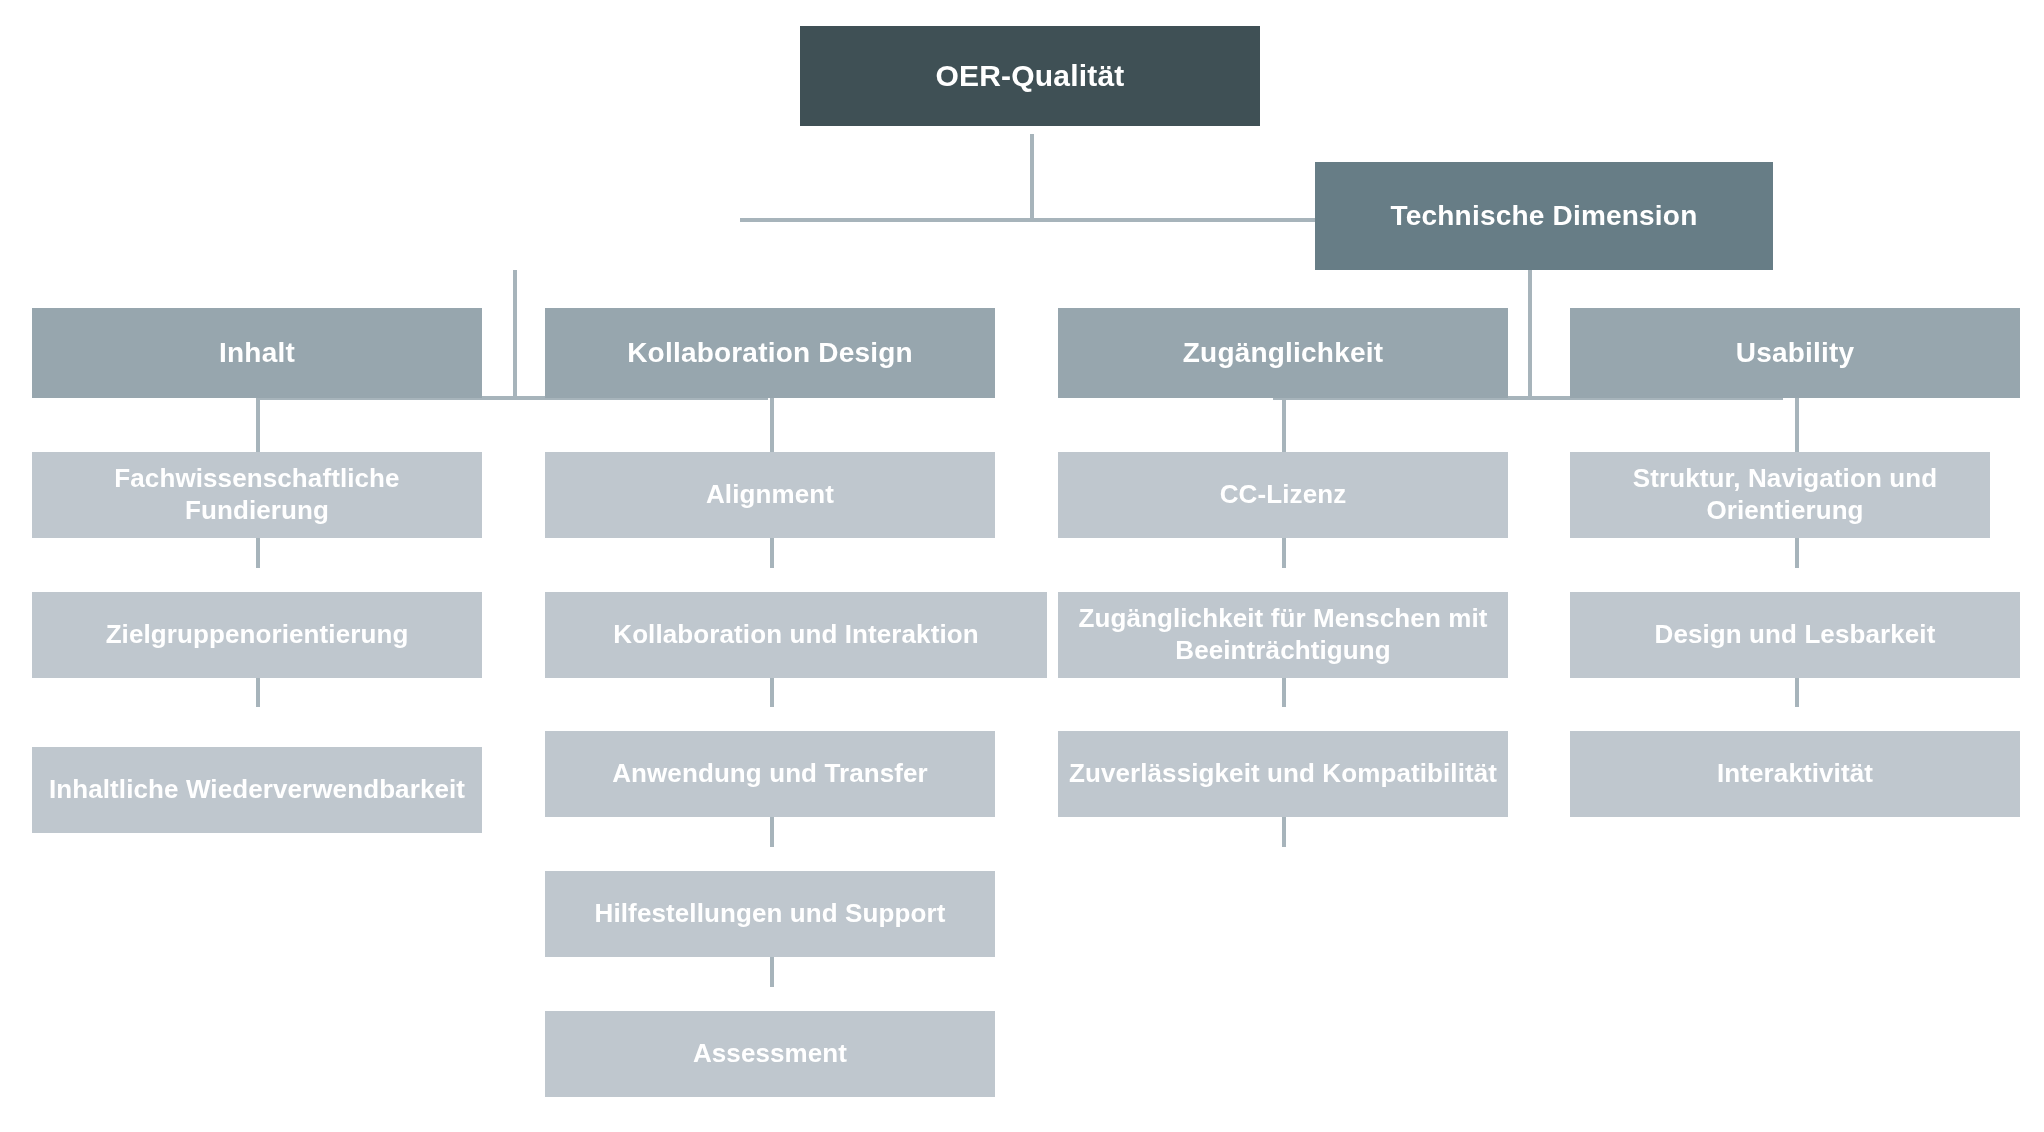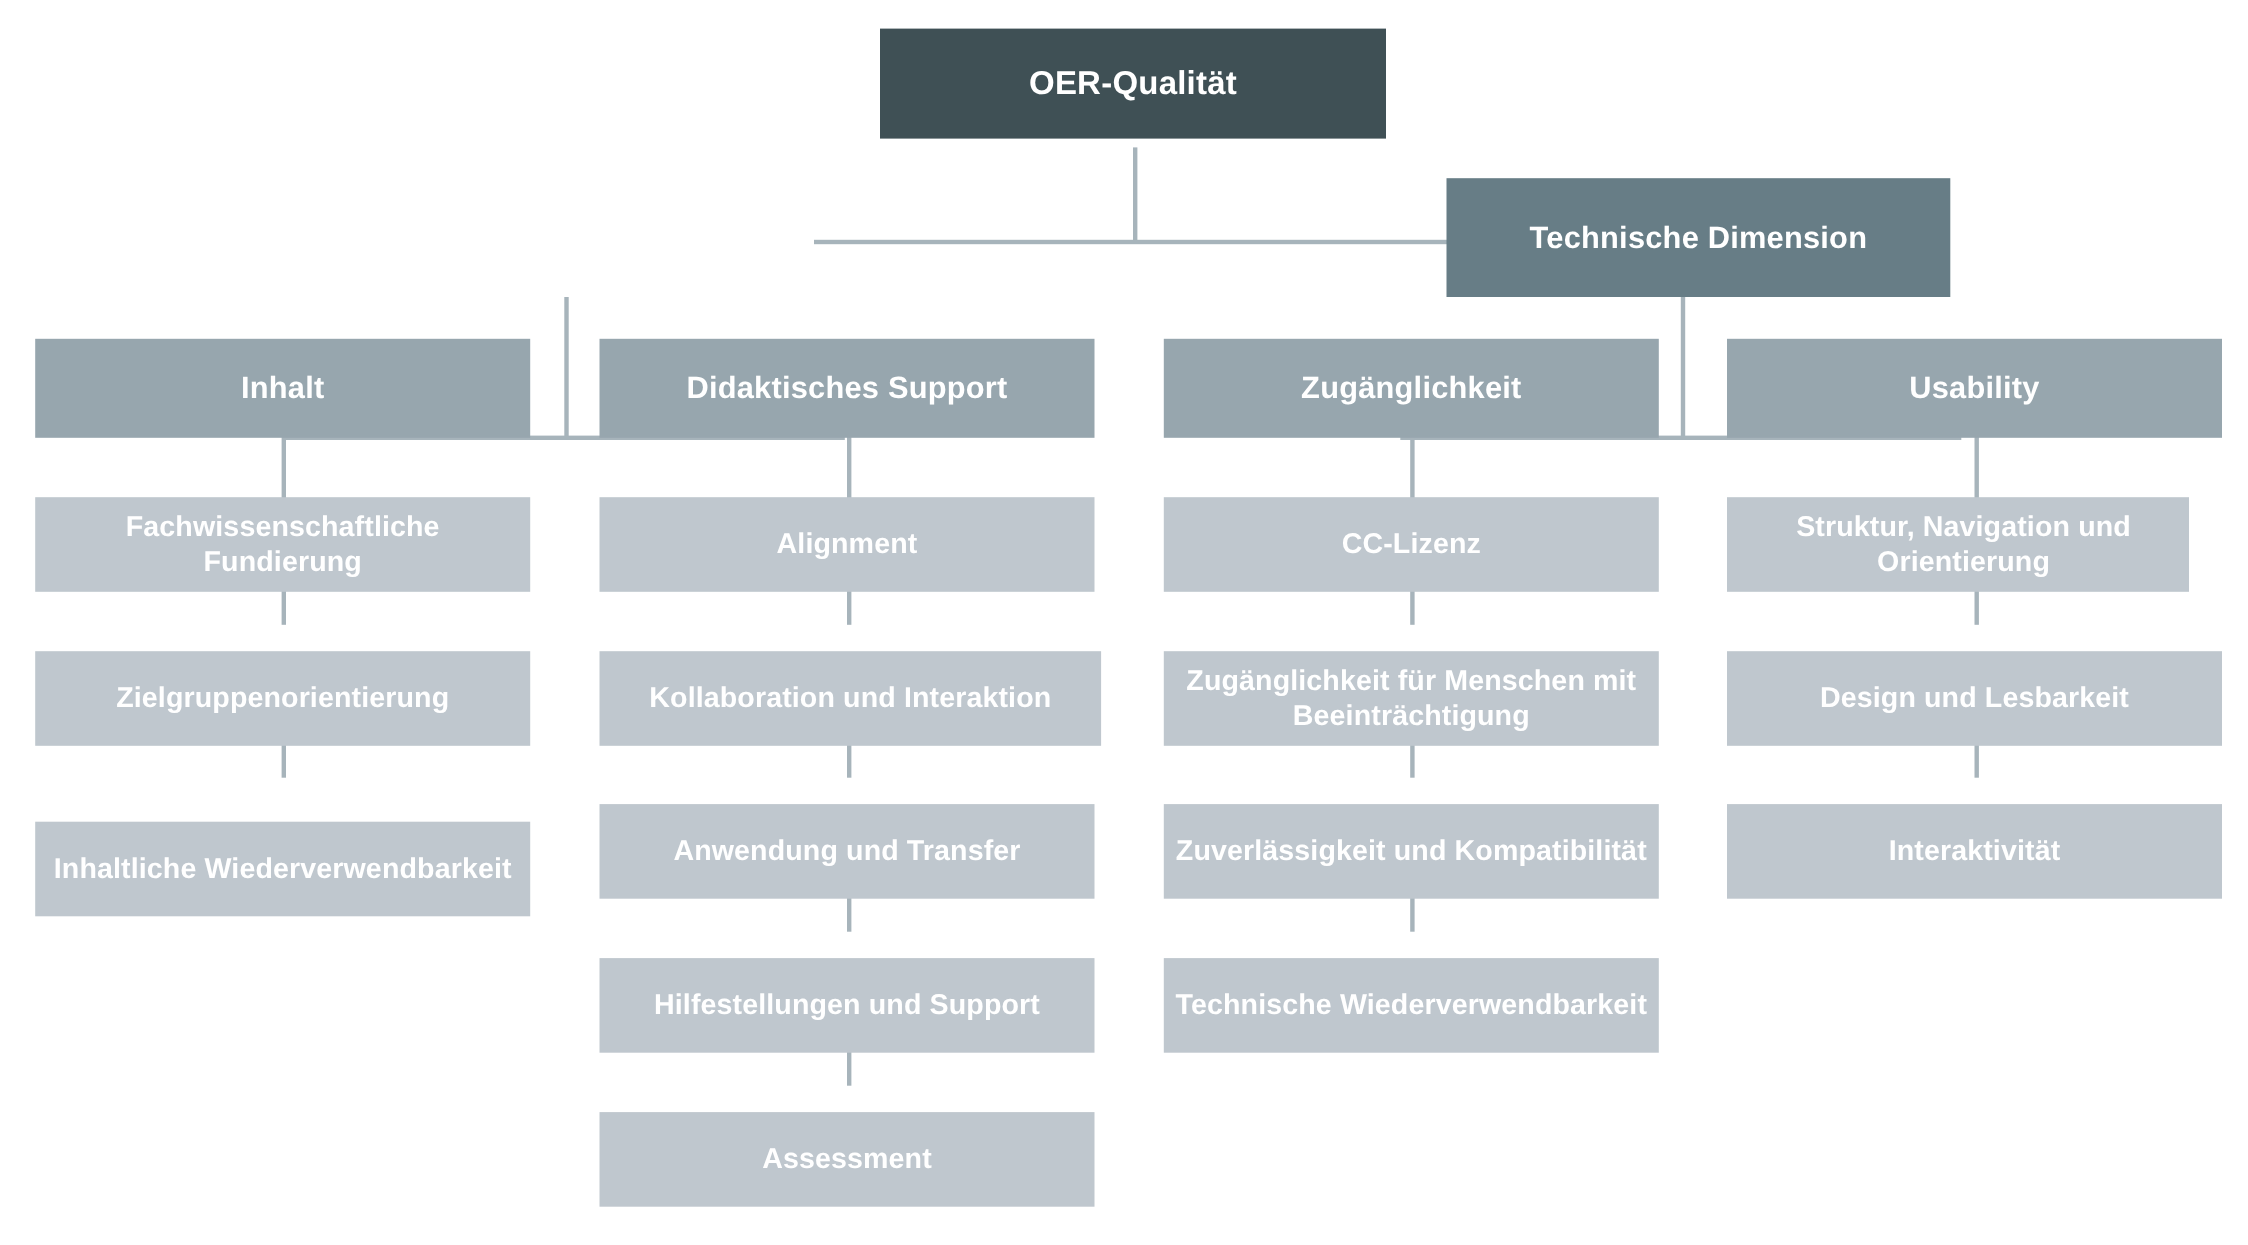--- a/index.html
+++ b/index.html
@@ -90,36 +90,35 @@
 
   <div class="conn v" style="left:1795px; top:396px; height:58px;"></div>
   <div class="conn v" style="left:1795px; top:536px; height:32px;"></div>
   <div class="conn v" style="left:1795px; top:675px; height:32px;"></div>
 
   <div class="node lvl-root" style="left:800px; top:26px; width:460px; height:100px;">OER-Qualität</div>
 
   <div class="node lvl-dim" style="left:1315px; top:162px; width:458px; height:108px;">Technische Dimension</div>
 
   <div class="node lvl-cat" style="left:32px; top:308px; width:450px; height:90px;">Inhalt</div>
-  <div class="node lvl-cat" style="left:545px; top:308px; width:450px; height:90px;">Didaktisches Support</div>
+  <div class="node lvl-cat" style="left:545px; top:308px; width:450px; height:90px;">Kollaboration Design</div>
   <div class="node lvl-cat" style="left:1058px; top:308px; width:450px; height:90px;">Zugänglichkeit</div>
   <div class="node lvl-cat" style="left:1570px; top:308px; width:450px; height:90px;">Usability</div>
 
   <div class="node lvl-leaf" style="left:32px; top:452px; width:450px; height:86px;">Fachwissenschaftliche Fundierung</div>
   <div class="node lvl-leaf" style="left:32px; top:592px; width:450px; height:86px;">Zielgruppenorientierung</div>
   <div class="node lvl-leaf" style="left:32px; top:731px; width:450px; height:86px;margin-top:16px;">Inhaltliche Wiederverwendbarkeit</div>
 
   <div class="node lvl-leaf" style="left:545px; top:452px; width:450px; height:86px;">Alignment</div>
-  <div class="node lvl-leaf" style="left:545px; top:592px; width:456px; height:86px;text-align:center;">Kollaboration und Interaktion</div>
+  <div class="node lvl-leaf" style="left:545px; top:592px; width:502px; height:86px;text-align:center;">Kollaboration und Interaktion</div>
   <div class="node lvl-leaf" style="left:545px; top:731px; width:450px; height:86px;">Anwendung und Transfer</div>
   <div class="node lvl-leaf" style="left:545px; top:871px; width:450px; height:86px;">Hilfestellungen und Support</div>
   <div class="node lvl-leaf" style="left:545px; top:1011px; width:450px; height:86px;">Assessment</div>
 
   <div class="node lvl-leaf" style="left:1058px; top:452px; width:450px; height:86px;">CC-Lizenz</div>
   <div class="node lvl-leaf" style="left:1058px; top:592px; width:450px; height:86px;">Zugänglichkeit für Menschen mit Beeinträchtigung</div>
   <div class="node lvl-leaf" style="left:1058px; top:731px; width:450px; height:86px;text-align:center;">Zuverlässigkeit und Kompatibilität</div>
-  <div class="node lvl-leaf" style="left:1058px; top:871px; width:450px; height:86px;">Technische Wiederverwendbarkeit</div>
 
   <div class="node lvl-leaf" style="left:1570px; top:452px; width:420px; height:86px;padding-left:20px;">Struktur, Navigation und Orientierung</div>
   <div class="node lvl-leaf" style="left:1570px; top:592px; width:450px; height:86px;">Design und Lesbarkeit</div>
   <div class="node lvl-leaf" style="left:1570px; top:731px; width:450px; height:86px;">Interaktivität</div>
 
 </div>
 
 </body></html>

